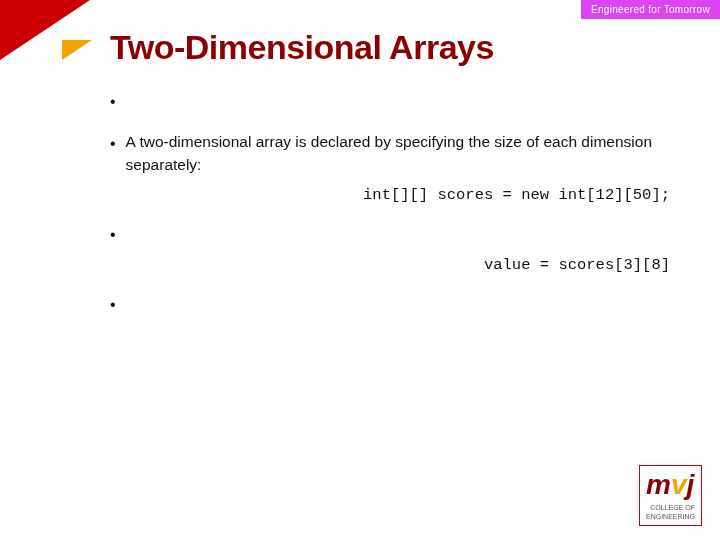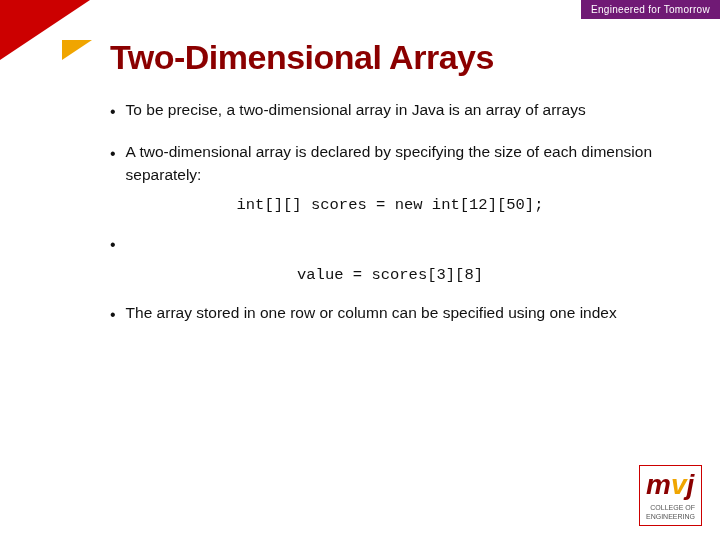--- a/index.html
+++ b/index.html
@@ -11,21 +11,21 @@
       background: #ffffff;
       font-family: Arial, sans-serif;
       position: relative;
     }
 
     
     .header-bar {
       position: absolute;
       top: 0;
       right: 0;
-      background: #701a75;
+      background: #d946ef;
       color: white;
       font-size: 10px;
       padding: 4px 10px;
       letter-spacing: 0.3px;
     }
 
     
     .triangle-red {
       position: absolute;
       top: 0;
@@ -55,21 +55,20 @@
       right: 0;
       bottom: 0;
       padding: 28px 50px 30px 110px;
     }
 
     .slide-title {
       font-size: 34px;
       font-weight: bold;
       color: #8b0000;
       margin-bottom: 22px;
-      margin-top: 10px;
       letter-spacing: -0.5px;
     }
 
     .bullet-section {
       margin-bottom: 18px;
     }
 
     .bullet-item {
       display: flex;
       align-items: flex-start;
@@ -80,21 +79,21 @@
     }
 
     .bullet-dot {
       flex-shrink: 0;
       margin-right: 10px;
       margin-top: 1px;
       font-size: 16px;
     }
 
     .code-line {
-      text-align: center;
+      text-align: right;
       font-family: 'Courier New', Courier, monospace;
       font-size: 15.5px;
       color: #111111;
       margin: 10px 0 14px 0;
     }
 
     
     .logo-area {
       position: absolute;
       bottom: 14px;
@@ -154,21 +153,20 @@
   <span>Engineered for Tomorrow</span>
 </div>
 
 <div class="content">
 
   <div class="slide-title">Two-Dimensional Arrays</div>
 
   <div class="bullet-section">
     <div class="bullet-item">
       <span class="bullet-dot">•</span>
-      <span>To be precise, a two-dimensional array in Java is an array of arrays</span>
     </div>
   </div>
 
   <div class="bullet-section">
     <div class="bullet-item">
       <span class="bullet-dot">•</span>
       <span>A two-dimensional array is declared by specifying the size of each dimension separately:</span>
     </div>
     <div class="code-line">int[][] scores = new int[12][50];</div>
   </div>
@@ -176,21 +174,20 @@
   <div class="bullet-section">
     <div class="bullet-item">
       <span class="bullet-dot">•</span>
     </div>
     <div class="code-line">value = scores[3][8]</div>
   </div>
 
   <div class="bullet-section">
     <div class="bullet-item">
       <span class="bullet-dot">•</span>
-      <span>The array stored in one row or column can be specified using one index</span>
     </div>
   </div>
 
 </div>
 
 <div class="logo-area">
   <div class="logo-box">
     <div class="logo-mvj">
       <span class="logo-m">m</span>
       <span class="logo-v">v</span>

